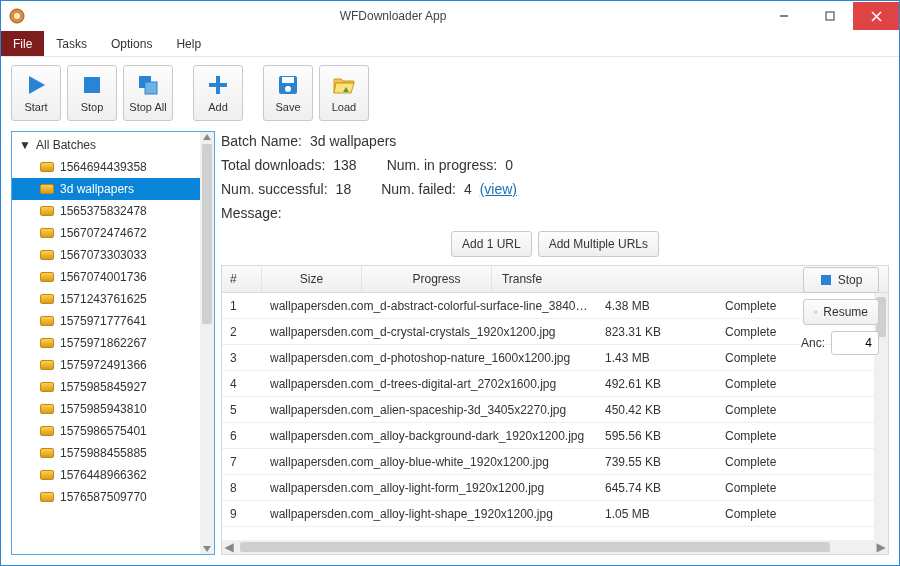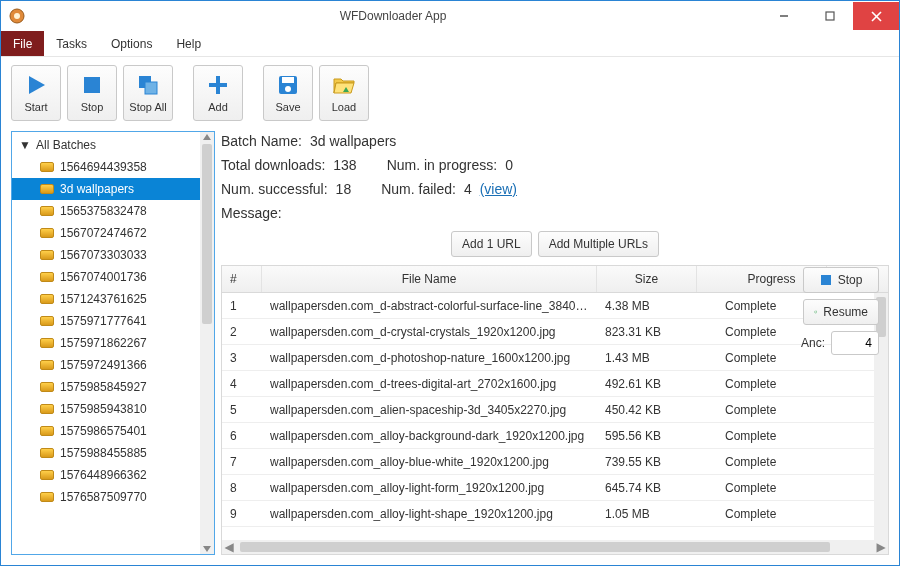--- a/index.html
+++ b/index.html
@@ -257,21 +257,20 @@
           </div>
       </div>
       <div class="url-btns">
         <button class="btn">Add 1 URL</button>
         <button class="btn">Add Multiple URLs</button>
       </div>
 
       <div class="table-wrap">
         <div class="grid-head">
           <div class="gh col-idx">#</div>
-          <div class="gh col-fname">File Name</div>
           <div class="gh col-size">Size</div>
           <div class="gh col-prog">Progress</div>
           <div class="gh col-trans" style="border-right:none">Transfe</div>
         </div>
         <div class="grid-body" id="grid-body">
           <div class="vscroll">
               <div class="vscroll-thumb"></div>
             </div>
         <div class="gr">
               <div class="gc col-idx">1</div>

